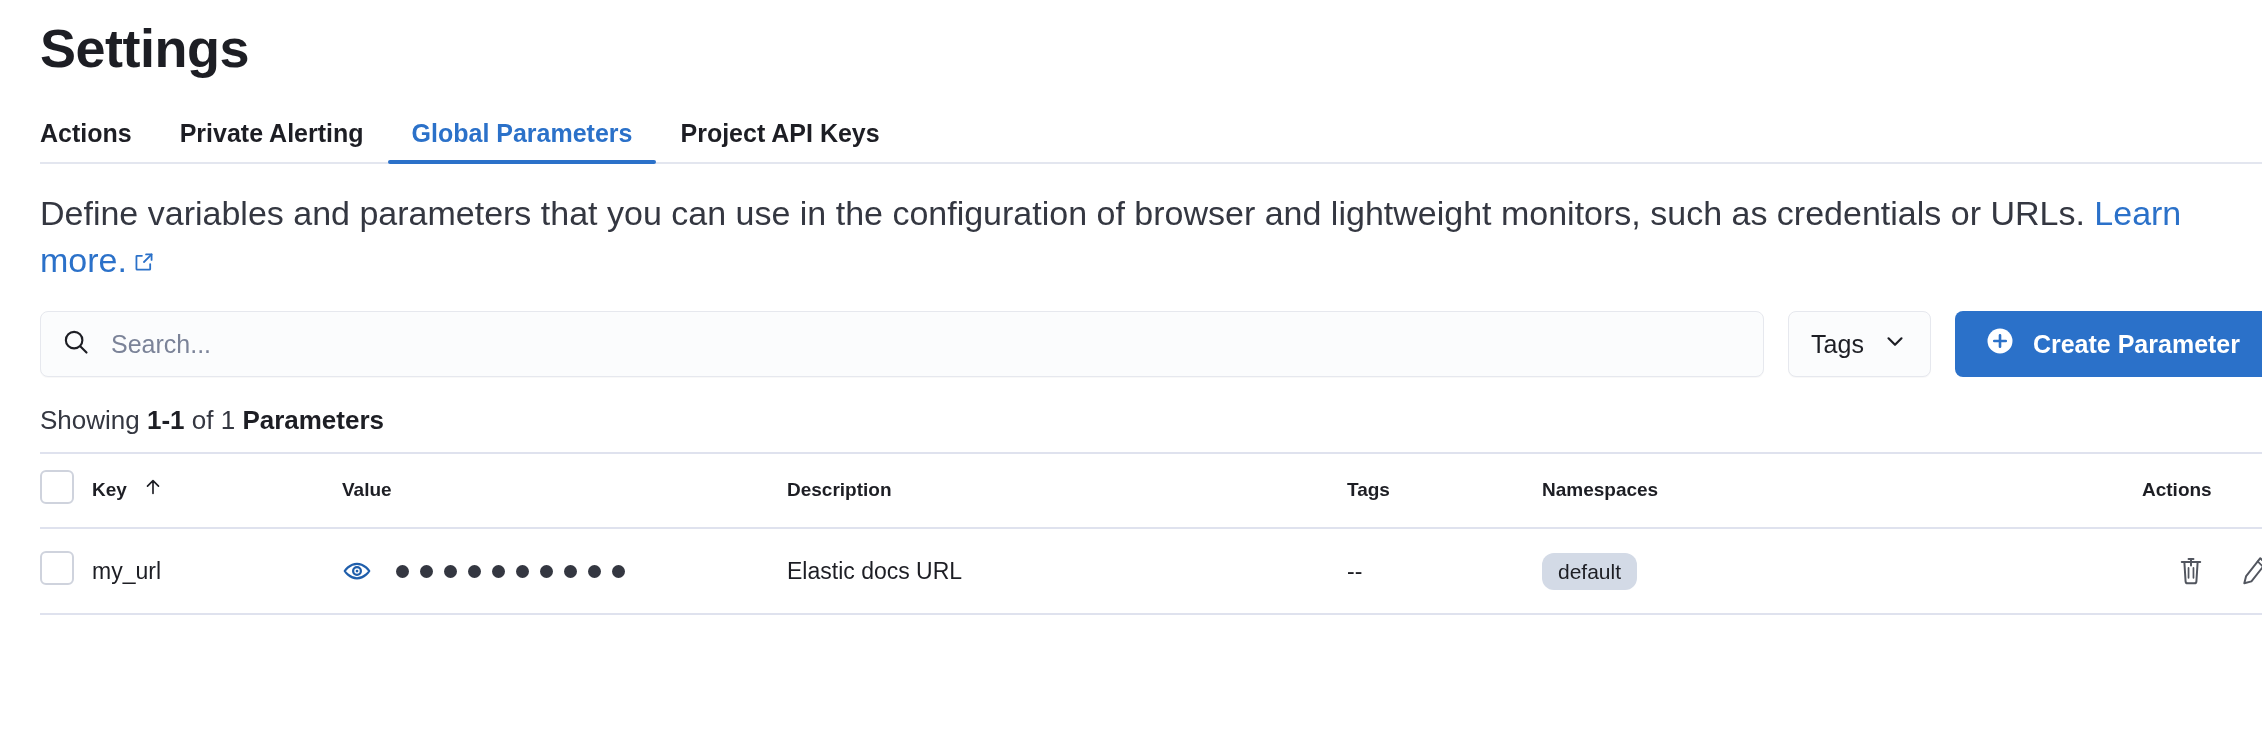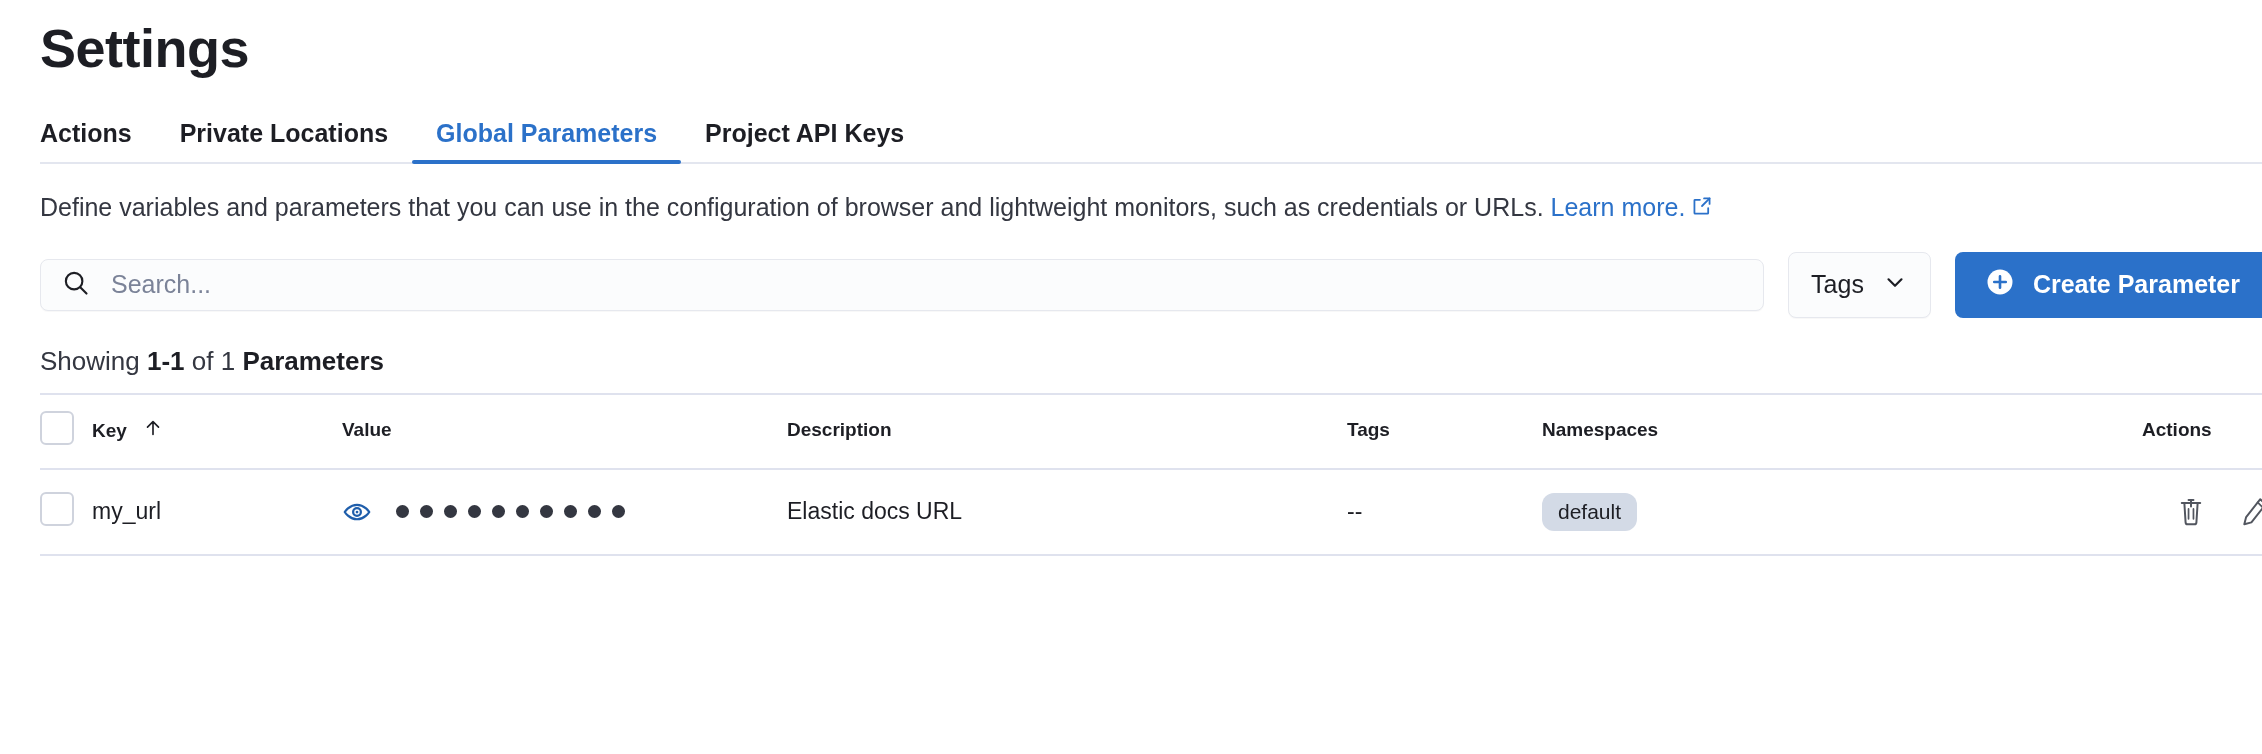--- a/index.html
+++ b/index.html
@@ -63,21 +63,21 @@
     position: absolute;
     left: 0; right: 0; bottom: -2px;
     height: 4px;
     background: #2b71c9;
     border-radius: 2px;
   }
 
   
   .description {
     margin-top: 26px;
-    font-size: 25px;
+    font-size: 34px;
     line-height: 1.38;
     color: #343741;
     max-width: 2180px;
     font-weight: 400;
   }
   .description .link {
     color: #2b71c9;
     cursor: pointer;
   }
   .ext-icon {
@@ -88,21 +88,21 @@
 
   
   .controls {
     display: flex;
     align-items: center;
     margin-top: 26px;
     gap: 24px;
   }
   .search-box {
     flex: 1 1 auto;
-    height: 52px;
+    height: 66px;
     background: #fbfcfd;
     border: 1px solid #e6e8ee;
     border-radius: 8px;
     display: flex;
     align-items: center;
     padding: 0 20px;
     box-sizing: border-box;
     box-shadow: 0 1px 1px rgba(16,24,40,0.03);
   }
   .search-box input {
@@ -246,21 +246,21 @@
 </style>
 </head>
 <body>
 
 <div class="page">
 
   <h1 class="page-title">Settings</h1>
 
   <div class="tabs">
     <div class="tab">Actions</div>
-    <div class="tab">Private Locations</div>
+    <div class="tab">Private Alerting</div>
     <div class="tab active">Global Parameters</div>
     <div class="tab">Project API Keys</div>
   </div>
 
   <div class="description">
     <span>Define variables and parameters that you can use in the configuration of browser and lightweight monitors, such as credentials or URLs. </span><span class="link">Learn more.</span><span class="ext-icon">
       <svg width="22" height="22" viewBox="0 0 16 16" fill="none" aria-hidden="true">
         <path d="M9.5 2.5H13.5V6.5" stroke="#2b71c9" stroke-width="1.3" stroke-linecap="round" stroke-linejoin="round"></path>
         <path d="M13.5 2.5L8 8" stroke="#2b71c9" stroke-width="1.3" stroke-linecap="round" stroke-linejoin="round"></path>
         <path d="M12.5 9.5V13C12.5 13.3 12.3 13.5 12 13.5H3C2.7 13.5 2.5 13.3 2.5 13V4C2.5 3.7 2.7 3.5 3 3.5H6.5" stroke="#2b71c9" stroke-width="1.3" stroke-linecap="round" stroke-linejoin="round"></path>

